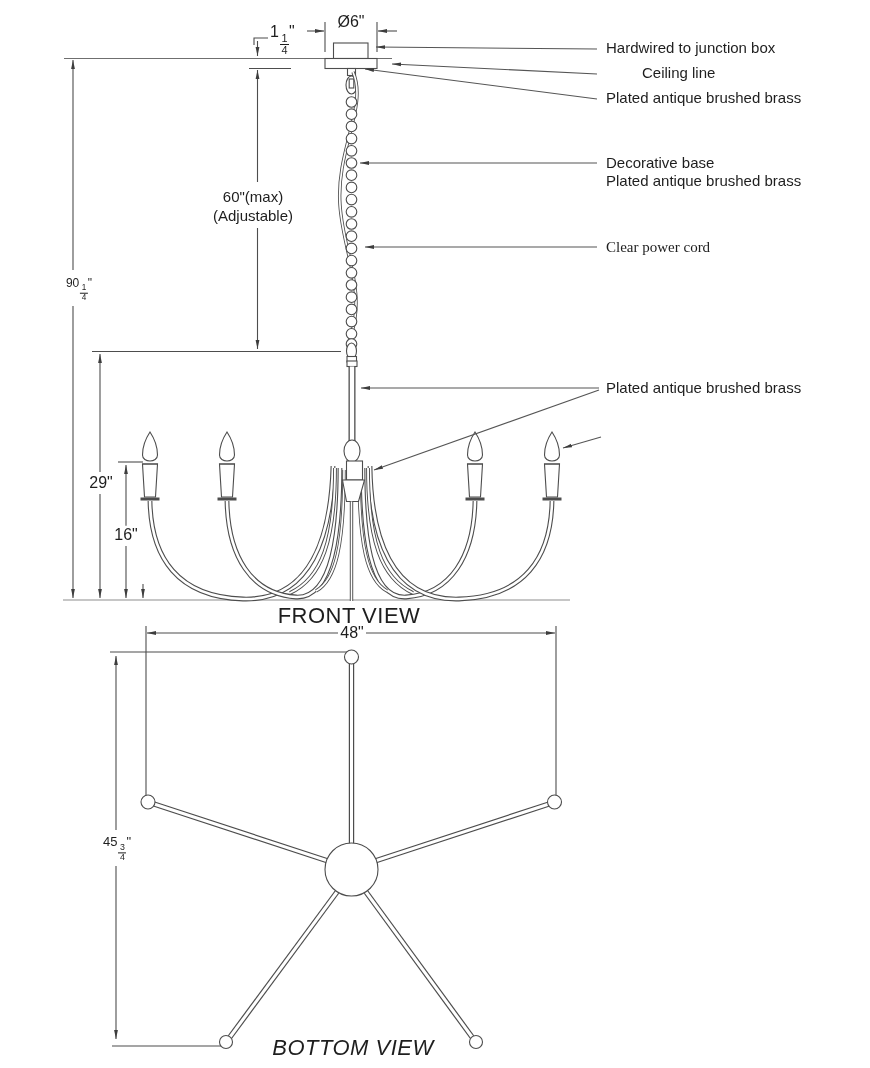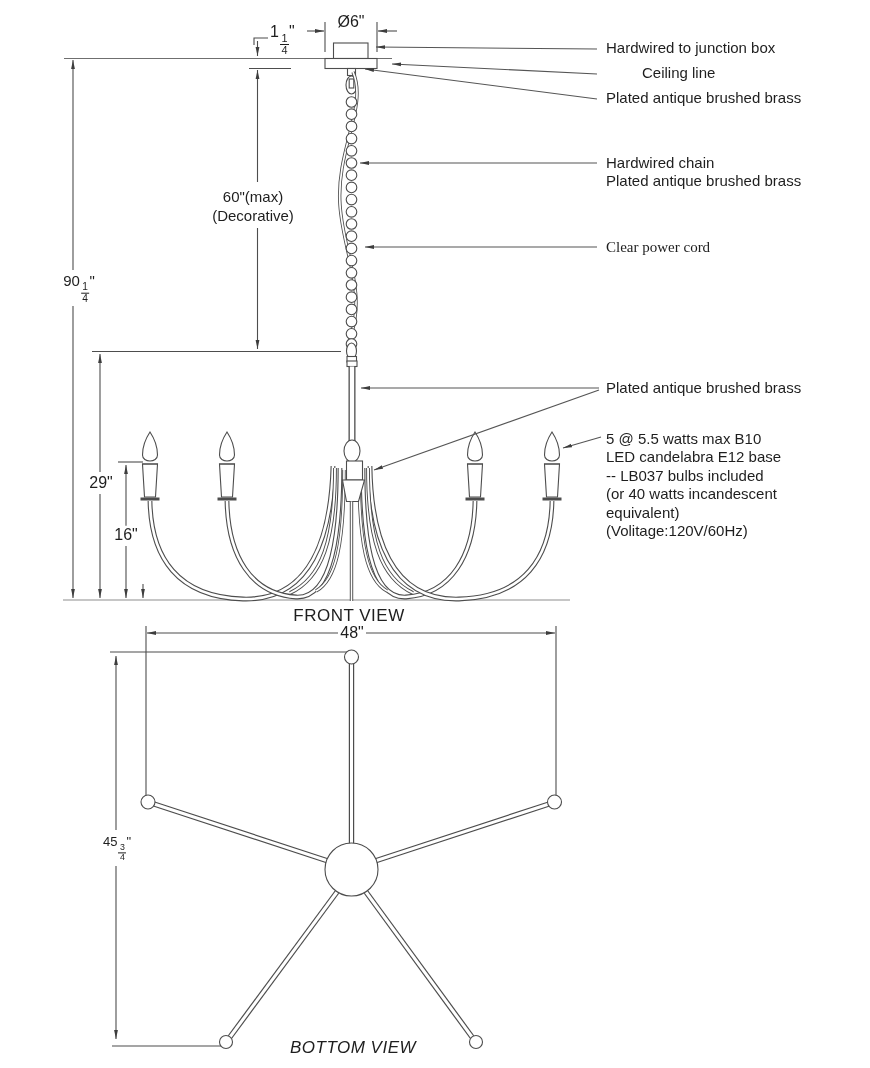--- a/index.html
+++ b/index.html
@@ -2,21 +2,21 @@
 <html><head>
 <meta charset="utf-8">
 <style>
   html,body{margin:0;padding:0;background:#ffffff;}
   #stage{position:relative;width:870px;height:1068px;background:#fff;overflow:hidden;
          font-family:"Liberation Sans", sans-serif;color:#1e1e1e;}
   #linework{position:absolute;left:0;top:0;}
   .lbl{position:absolute;font-size:15px;line-height:18.5px;color:#1e1e1e;
        white-space:nowrap;background:#fff;padding:0 2px;}
   .ctr{transform:translate(-50%,-50%);text-align:center;}
-  .viewtitle{font-size:17px;letter-spacing:.5px;}
+  .viewtitle{font-size:22px;letter-spacing:.5px;}
   .frac{display:inline-flex;flex-direction:column;align-items:center;
         vertical-align:-0.42em;font-size:0.68em;line-height:1.02;margin-left:1px;}
   .frac .num{border-bottom:1.2px solid #1e1e1e;padding:0 1.5px 0.5px;}
   .callout-block{line-height:18.4px;}
   svg path, svg line, svg rect, svg circle, svg ellipse, svg polyline{vector-effect:none;}
 </style>
 </head>
 <body>
 
 <div id="stage">
@@ -217,30 +217,30 @@
   <span>Ø6"</span>
 </div>
 
 <div class="lbl" style="left:268px;top:23px;font-size:16px;">
   <span>1</span><span class="frac">
         <span class="num">1</span>
         <span class="den">4</span>
       </span><span>"</span>
 </div>
 
-<div class="lbl ctr" style="left:79px;top:288px;font-size:15px;">
+<div class="lbl ctr" style="left:79px;top:288px;font-size:12px;">
   <span>90</span><span class="frac">
         <span class="num">1</span>
         <span class="den">4</span>
       </span><span>"</span>
 </div>
 
 <div class="lbl ctr" style="left:253px;top:206px;text-align:center;">
   <div>60"(max)</div>
-  <div>(Decorative)</div>
+  <div>(Adjustable)</div>
 </div>
 
 <div class="lbl ctr" style="left:101px;top:483px;font-size:16px;">
   <span>29"</span>
 </div>
 
 <div class="lbl ctr" style="left:126px;top:535px;font-size:16px;">
   <span>16"</span>
 </div>
 
@@ -253,32 +253,24 @@
         <span class="num">3</span>
         <span class="den">4</span>
       </span><span>"</span>
 </div>
 
 <div class="lbl" style="left:604px;top:39px;">Hardwired to junction box</div>
 <div class="lbl" style="left:604px;top:64px;margin-left:36px;">Ceiling line</div>
 <div class="lbl" style="left:604px;top:89px;">Plated antique brushed brass</div>
 
 <div class="lbl callout-block" style="left:604px;top:154px;">
-  <div>Hardwired chain</div>
+  <div>Decorative base</div>
   <div>Plated antique brushed brass</div>
 </div>
 
 <div class="lbl" style="left:604px;top:238px;font-family:Liberation Serif, serif;">Clear power cord</div>
 <div class="lbl" style="left:604px;top:379px;">Plated antique brushed brass</div>
 
-<div class="lbl callout-block" style="left:604px;top:430px;">
-  <div>5 @ 5.5 watts max B10</div>
-  <div>LED candelabra E12 base</div>
-  <div>-- LB037 bulbs included</div>
-  <div>(or 40 watts incandescent</div>
-  <div>equivalent)</div>
-  <div>(Volitage:120V/60Hz)</div>
-</div>
 
 <div class="lbl ctr viewtitle" style="left:349px;top:616px;">FRONT VIEW</div>
 <div class="lbl ctr viewtitle" style="left:353px;top:1048px;font-style:italic;">BOTTOM VIEW</div>
 
 </div>
 
 </body></html>

